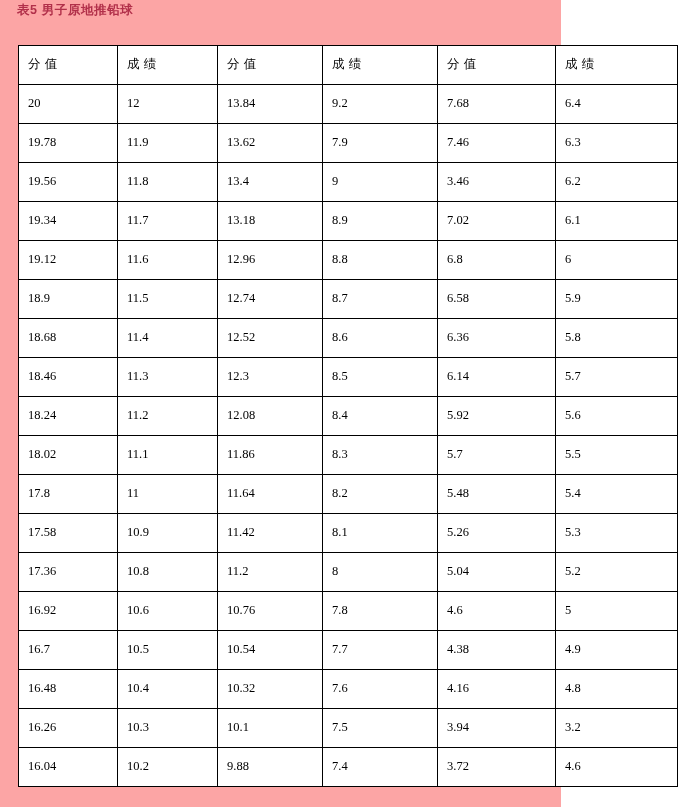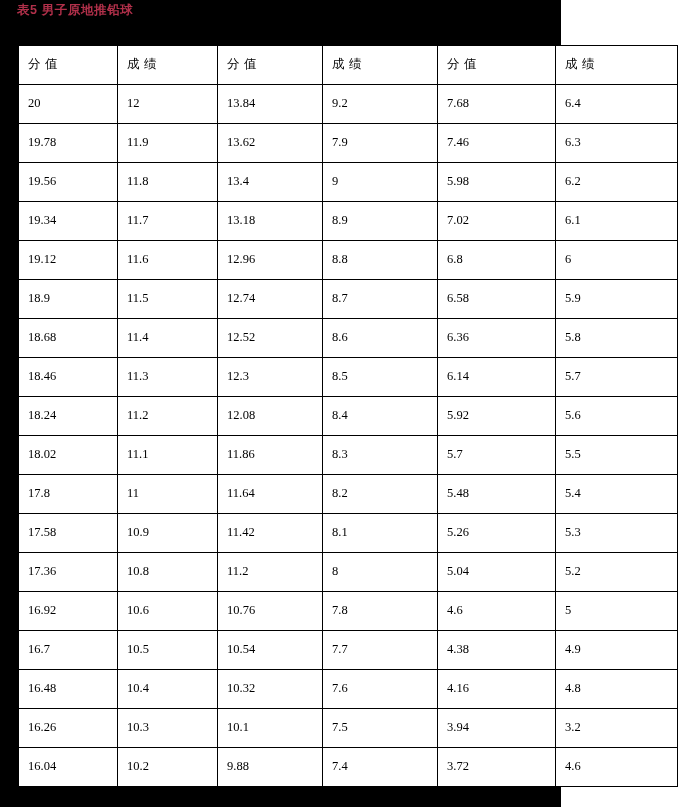--- a/index.html
+++ b/index.html
@@ -11,21 +11,21 @@
     width: 695px;
     height: 807px;
     overflow: hidden;
     font-family: "Liberation Serif", "DejaVu Serif", serif;
     color: #000000;
   }
   .page {
     position: relative;
     width: 561px;
     height: 807px;
-    background: #000000;
+    background: #fca5a5;
   }
   .table-title {
     position: absolute;
     left: 17px;
     top: 2px;
     font-family: "Liberation Sans", "DejaVu Sans", sans-serif;
     font-size: 12.5px;
     font-weight: bold;
     color: #b1304a;
     letter-spacing: 0.6px;
@@ -58,21 +58,21 @@
     text-align: left;
     vertical-align: middle;
     font-size: 12.5px;
     font-weight: normal;
     line-height: 1.1;
     white-space: nowrap;
     background: #ffffff;
   }
   table.score-table thead th {
     height: 38px;
-    font-family: Liberation Sans, sans-serif;
+    font-family: Liberation Serif, serif;
     font-size: 12.5px;
     font-weight: normal;
     letter-spacing: 0.5px;
   }
   table.score-table tbody td {
     font-family: "Liberation Serif", "DejaVu Serif", serif;
   }
 </style>
 </head>
 <body>
@@ -116,21 +116,21 @@
             <td>13.62</td>
             <td>7.9</td>
             <td>7.46</td>
             <td>6.3</td>
           </tr>
           <tr>
             <td>19.56</td>
             <td>11.8</td>
             <td>13.4</td>
             <td>9</td>
-            <td>5.98</td>
+            <td>3.46</td>
             <td>6.2</td>
           </tr>
           <tr>
             <td>19.34</td>
             <td>11.7</td>
             <td>13.18</td>
             <td>8.9</td>
             <td>7.02</td>
             <td>6.1</td>
           </tr>

